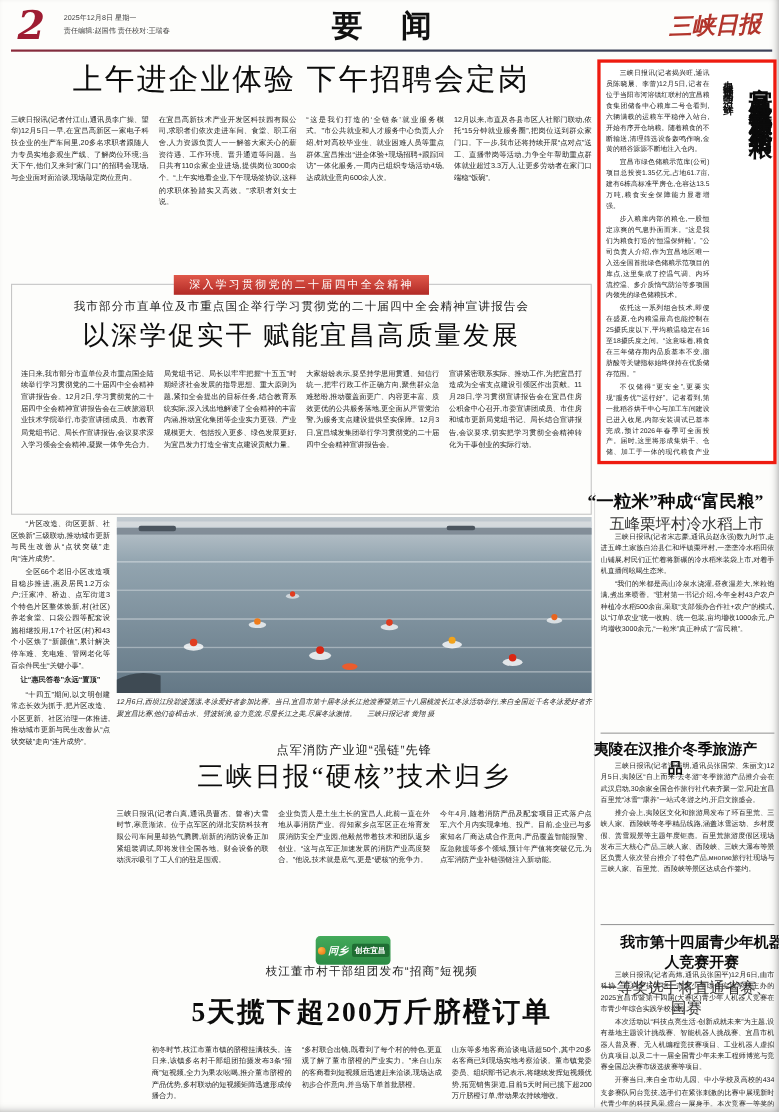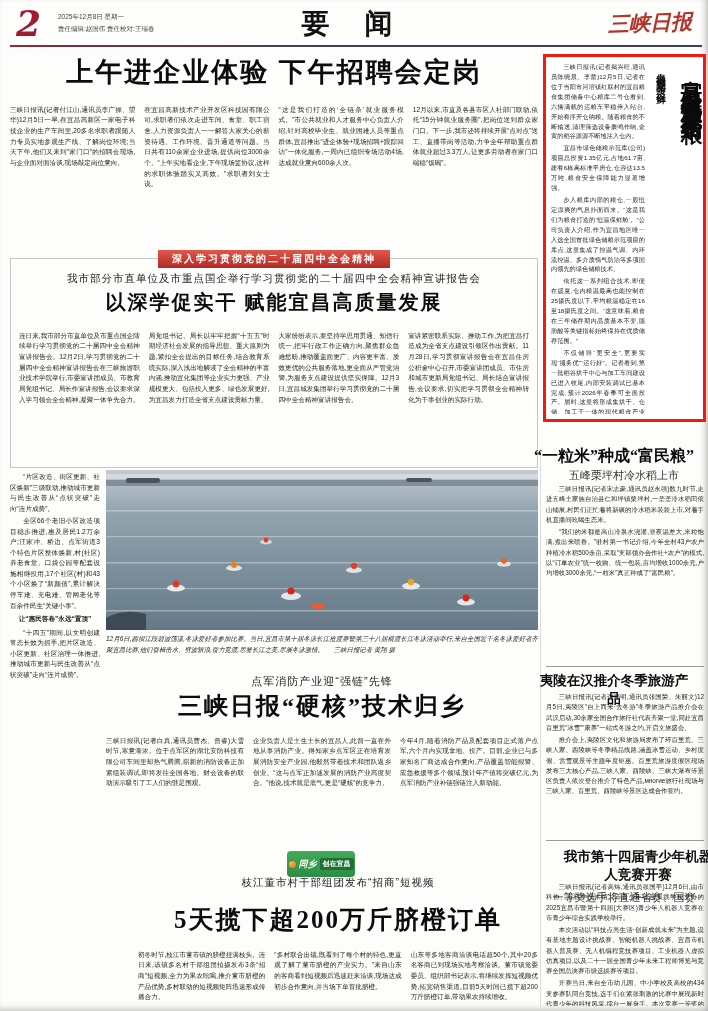--- a/index.html
+++ b/index.html
@@ -8,42 +8,42 @@
          box-shadow:inset -6px 0 8px -6px #999, inset 0 -6px 8px -6px #aaa;}
   .abs{position:absolute;}
   
   .pagenum{left:16px;top:2px;font:italic 900 36px "DejaVu Serif",serif;color:#9e1c32;}
   .dates{left:58px;top:11px;font-size:6.5px;line-height:1.8;color:#444;}
   .yaowen{left:0;right:0;top:5px;text-align:center;font:700 28px "Liberation Serif",serif;letter-spacing:14px;color:#111;}
   .masthead{right:16px;top:9px;font:italic 700 21px "DejaVu Serif",serif;color:#b2352c;transform:rotate(-2deg);}
   .hrule{left:10px;right:6px;top:45px;height:2px;background:linear-gradient(90deg,#8c2a3a,#3c4158 45%,#3c4158);}
   
   .kicker{text-align:center;font-size:11.5px;color:#222;letter-spacing:1px;}
-  .headline{text-align:center;font-weight:700;color:#0c0c0c;letter-spacing:2px;}
+  .headline{text-align:center;font-weight:400;color:#0c0c0c;letter-spacing:2px;}
   .serifhead{font-family:"Liberation Serif",serif;}
   .cols{display:flex;gap:9px;overflow:hidden;}
   .col{flex:1;font-size:6.6px;line-height:1.62;text-align:justify;color:#1d1d1d;}
   .col p,.bodytxt p{margin:0 0 2px;text-indent:2em;}
   .bodytxt{font-size:6.4px;line-height:1.6;text-align:justify;color:#1d1d1d;overflow:hidden;}
   .divider{height:1px;background:#9a9a9a;}
   
   .bannerbox{left:10px;top:258px;width:528px;height:210px;border:1px solid #c6c6c6;box-sizing:border-box;}
   .redtag{position:absolute;top:-9px;left:50%;transform:translateX(-50%);
-          background:linear-gradient(#e0584a,#b12a25);color:#fff;font-size:10px;font-weight:700;
+          background:linear-gradient(#e0584a,#b12a25);color:#fff;font-size:10px;font-weight:400;
           padding:2px 14px;letter-spacing:2px;white-space:nowrap;}
   
   .redbox{left:543px;top:54px;width:163px;height:368px;border:3px solid #ee1b10;box-sizing:border-box;background:#fff;}
   .v-head{position:absolute;right:2px;top:6px;bottom:4px;writing-mode:vertical-rl;
           font:700 21.5px "Liberation Serif",serif;color:#0b0b0b;letter-spacing:3px;line-height:1;}
   .v-kicker{position:absolute;right:36px;top:8px;height:160px;writing-mode:vertical-rl;
           font-size:9.5px;font-weight:700;color:#111;letter-spacing:2px;}
   .redbox .bodytxt{position:absolute;left:5px;top:5px;right:58px;bottom:5px;font-size:6.2px;}
   
   .r-head{left:534px;width:160px;text-align:center;font-weight:900;color:#0c0c0c;}
-  .r-sub{left:544px;width:160px;text-align:center;font-size:11px;color:#333;}
+  .r-sub{left:544px;width:160px;text-align:center;font-size:14px;color:#333;}
   .r-body{left:546px;width:158px;}
   
   .caption{font-size:6.4px;font-style:italic;line-height:1.65;text-align:justify;color:#222;}
   .credit{white-space:nowrap;margin-left:8px;font-style:italic;}
   
   .badge{left:287px;top:851px;width:68px;height:26px;background:linear-gradient(#43aa5a,#2c8b45);
          border-radius:4px;display:flex;align-items:center;justify-content:center;gap:3px;color:#fff;}
   .badge .scr{font:italic 700 9px "DejaVu Serif",serif;}
   .badge .lbl{font-size:7px;font-weight:700;background:#1f6e33;padding:1px 3px;border-radius:2px;}
   .fruit{width:7px;height:7px;border-radius:50%;background:radial-gradient(circle at 30% 30%,#ffb347,#e8720c);}
@@ -71,21 +71,21 @@
       <p class="col">三峡日报讯(记者付江山,通讯员李广操、望华)12月5日一早,在宜昌高新区一家电子科技企业的生产车间里,20多名求职者跟随人力专员实地参观生产线、了解岗位环境;当天下午,他们又来到“家门口”的招聘会现场,与企业面对面洽谈,现场敲定岗位意向。</p>
       <p class="col">在宜昌高新技术产业开发区科技园有限公司,求职者们依次走进车间、食堂、职工宿舍,人力资源负责人一一解答大家关心的薪资待遇、工作环境、晋升通道等问题。当日共有110余家企业进场,提供岗位3000余个。“上午实地看企业,下午现场签协议,这样的求职体验踏实又高效。”求职者刘女士说。</p>
       <p class="col">“这是我们打造的‘全链条’就业服务模式。”市公共就业和人才服务中心负责人介绍,针对高校毕业生、就业困难人员等重点群体,宜昌推出“进企体验+现场招聘+跟踪回访”一体化服务,一周内已组织专场活动4场,达成就业意向600余人次。</p>
       <p class="col">12月以来,市直及各县市区人社部门联动,依托“15分钟就业服务圈”,把岗位送到群众家门口。下一步,我市还将持续开展“点对点”送工、直播带岗等活动,力争全年帮助重点群体就业超过3.3万人,让更多劳动者在家门口端稳“饭碗”。</p>
     </div>
   </div>
 
   <div class="abs bannerbox">
     <div class="redtag">深入学习贯彻党的二十届四中全会精神</div>
     <div class="kicker" style="font-size:10.5px;margin-top:13px;">我市部分市直单位及市重点国企举行学习贯彻党的二十届四中全会精神宣讲报告会</div>
-    <div class="headline serifhead" style="font-size:20px;margin-top:3px;">以深学促实干 赋能宜昌高质量发展</div>
+    <div class="headline serifhead" style="font-size:24px;margin-top:3px;">以深学促实干 赋能宜昌高质量发展</div>
     <div class="cols" style="height:130px;margin:8px 8px 0;">
       <p class="col">连日来,我市部分市直单位及市重点国企陆续举行学习贯彻党的二十届四中全会精神宣讲报告会。12月2日,学习贯彻党的二十届四中全会精神宣讲报告会在三峡旅游职业技术学院举行,市委宣讲团成员、市教育局党组书记、局长作宣讲报告,会议要求深入学习领会全会精神,凝聚一体争先合力。</p>
       <p class="col">局党组书记、局长以牢牢把握“十五五”时期经济社会发展的指导思想、重大原则为题,紧扣全会提出的目标任务,结合教育系统实际,深入浅出地解读了全会精神的丰富内涵,推动宜化集团等企业实力更强、产业规模更大、包括投入更多、绿色发展更好,为宜昌发力打造全省支点建设贡献力量。</p>
       <p class="col">大家纷纷表示,要坚持学思用贯通、知信行统一,把牢行政工作正确方向,聚焦群众急难愁盼,推动覆盖面更广、内容更丰富、质效更优的公共服务落地,更全面从严管党治警,为服务支点建设提供坚实保障。12月3日,宜昌城发集团举行学习贯彻党的二十届四中全会精神宣讲报告会。</p>
       <p class="col">宣讲紧密联系实际、推动工作,为把宜昌打造成为全省支点建设引领区作出贡献。11月28日,学习贯彻宣讲报告会在宜昌住房公积金中心召开,市委宣讲团成员、市住房和城市更新局党组书记、局长结合宣讲报告,会议要求,切实把学习贯彻全会精神转化为干事创业的实际行动。</p>
     </div>
   </div>
 
   <div class="abs leftnarrow bodytxt" style="font-size:6.6px;">
     <p>“片区改造、街区更新、社区焕新”三级联动,推动城市更新与民生改善从“点状突破”走向“连片成势”。</p>

